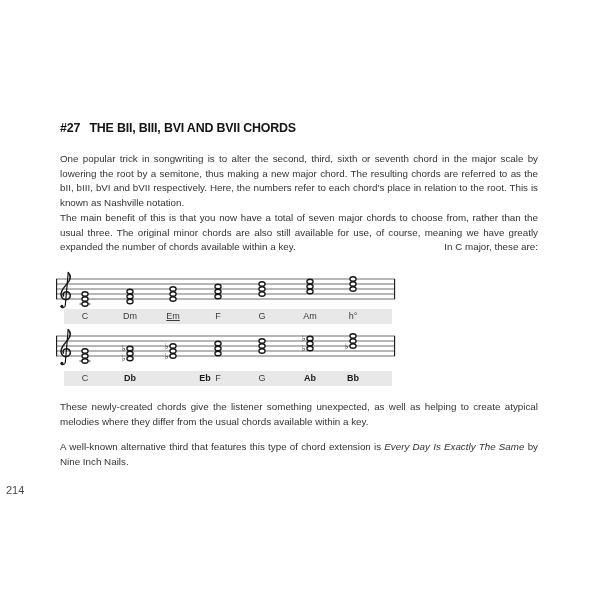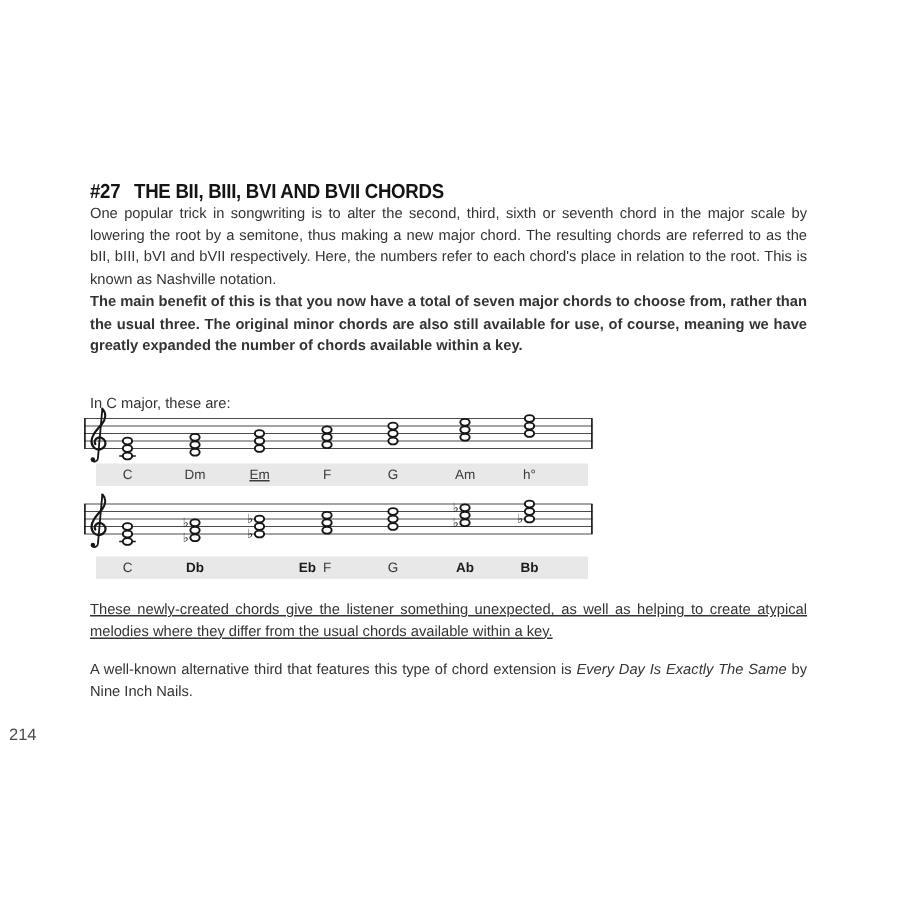--- a/index.html
+++ b/index.html
@@ -13,24 +13,24 @@
     font-weight:bold;font-size:13.5px;color:#141414;
     letter-spacing:-0.2px;transform:scaleX(0.92);transform-origin:left center;
     white-space:nowrap;
   }
   .title .num{margin-right:10px;}
   .bodytext{
     left:60px;width:478px;
     font-size:9.8px;line-height:14.7px;color:#333333;
     text-align:justify;
   }
-  #block-intro{top:136px;}
-  #lead-in{top:263px;text-align:left;}
-  #para-benefit-wrap{margin:0;font-weight:bold;}
-  #block-after{top:400px;text-decoration:underline;}
+  #block-intro{top:152px;}
+  #lead-in{top:240px;text-align:right;}
+  #para-benefit-wrap{margin:0;}
+  #block-after{top:400px;}
   #block-song{top:440px;}
   .italic{font-style:italic;}
   .staff-box{left:56px;width:340px;height:42px;}
   #staff-1{top:271px;}
   #staff-2{top:329px;}
   .label-bar{
     left:64px;width:328px;height:15px;
     position:absolute;
   }
   #label-bar-1{top:309px;}

